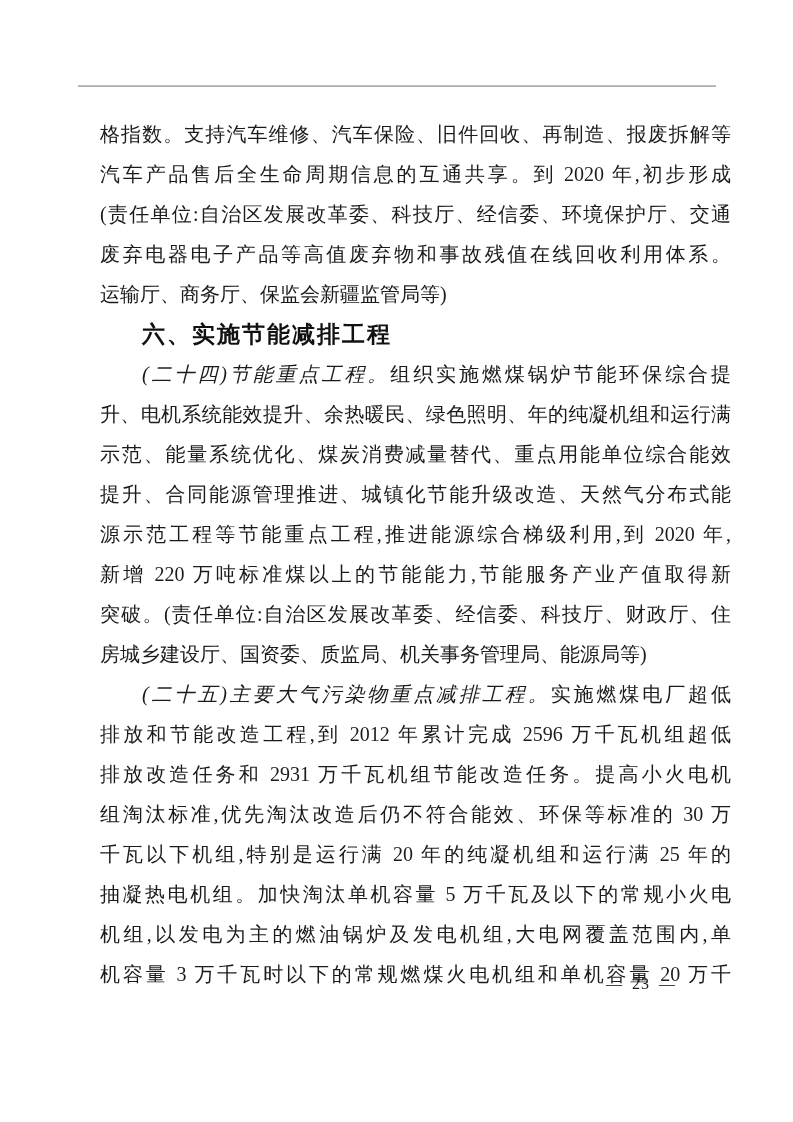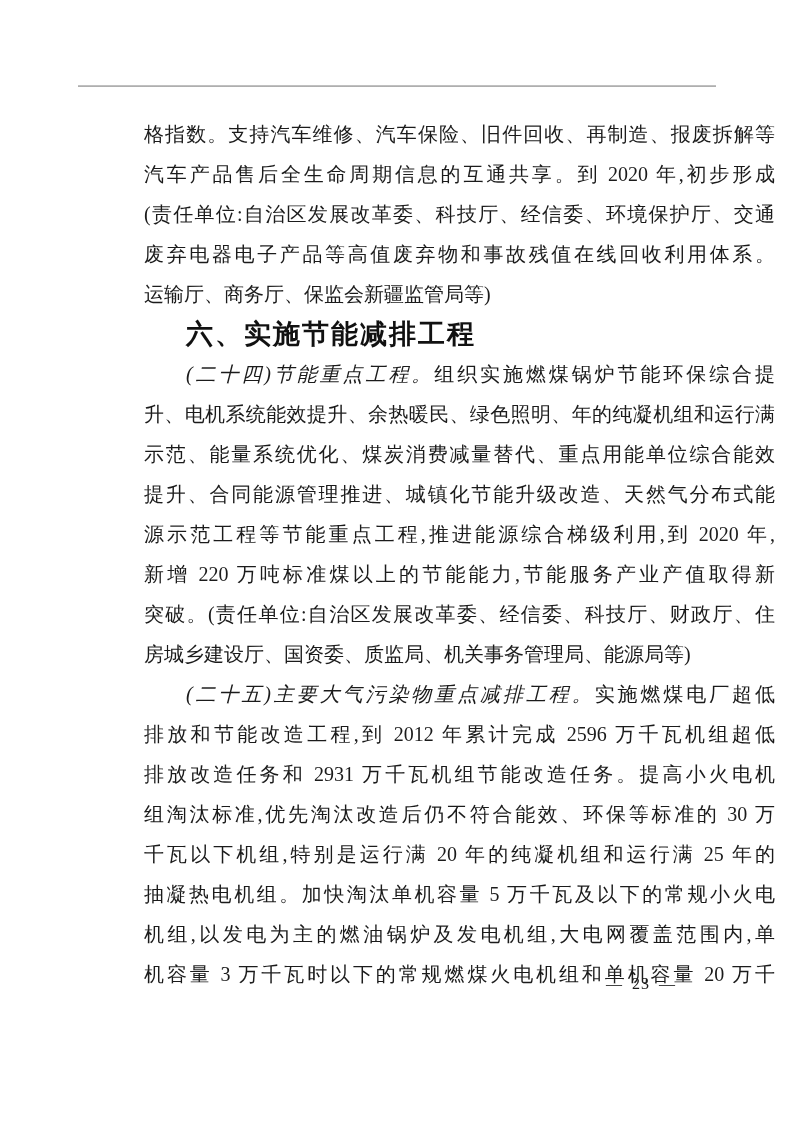--- a/index.html
+++ b/index.html
@@ -23,21 +23,20 @@
     width: 638px;
     height: 2px;
     background: linear-gradient(to bottom, #c9c9c9, #a6a6a6);
   }
   .textblock {
     position: absolute;
     left: 100px;
     top: 114px;
     width: 631px;
     color: #1b1b1b;
-    margin-left: 44px;
   }
   .line {
     height: 40px;
     line-height: 40px;
     font-size: 20px;
     text-align: justify;
     text-align-last: justify;
     text-justify: inter-character;
     word-break: keep-all;
     white-space: nowrap;
@@ -46,21 +45,21 @@
   .line.last {
     text-align: left;
     text-align-last: left;
   }
   .line.indent {
     text-indent: 42px;
   }
   .heading {
     font-family: "Liberation Sans", "DejaVu Sans", sans-serif;
     font-weight: bold;
-    font-size: 27px;
+    font-size: 23px;
     letter-spacing: 2px;
     text-align: left;
     text-align-last: left;
     color: #111111;
   }
   .kai {
     font-style: italic;
   }
   .footer {
     position: absolute;

